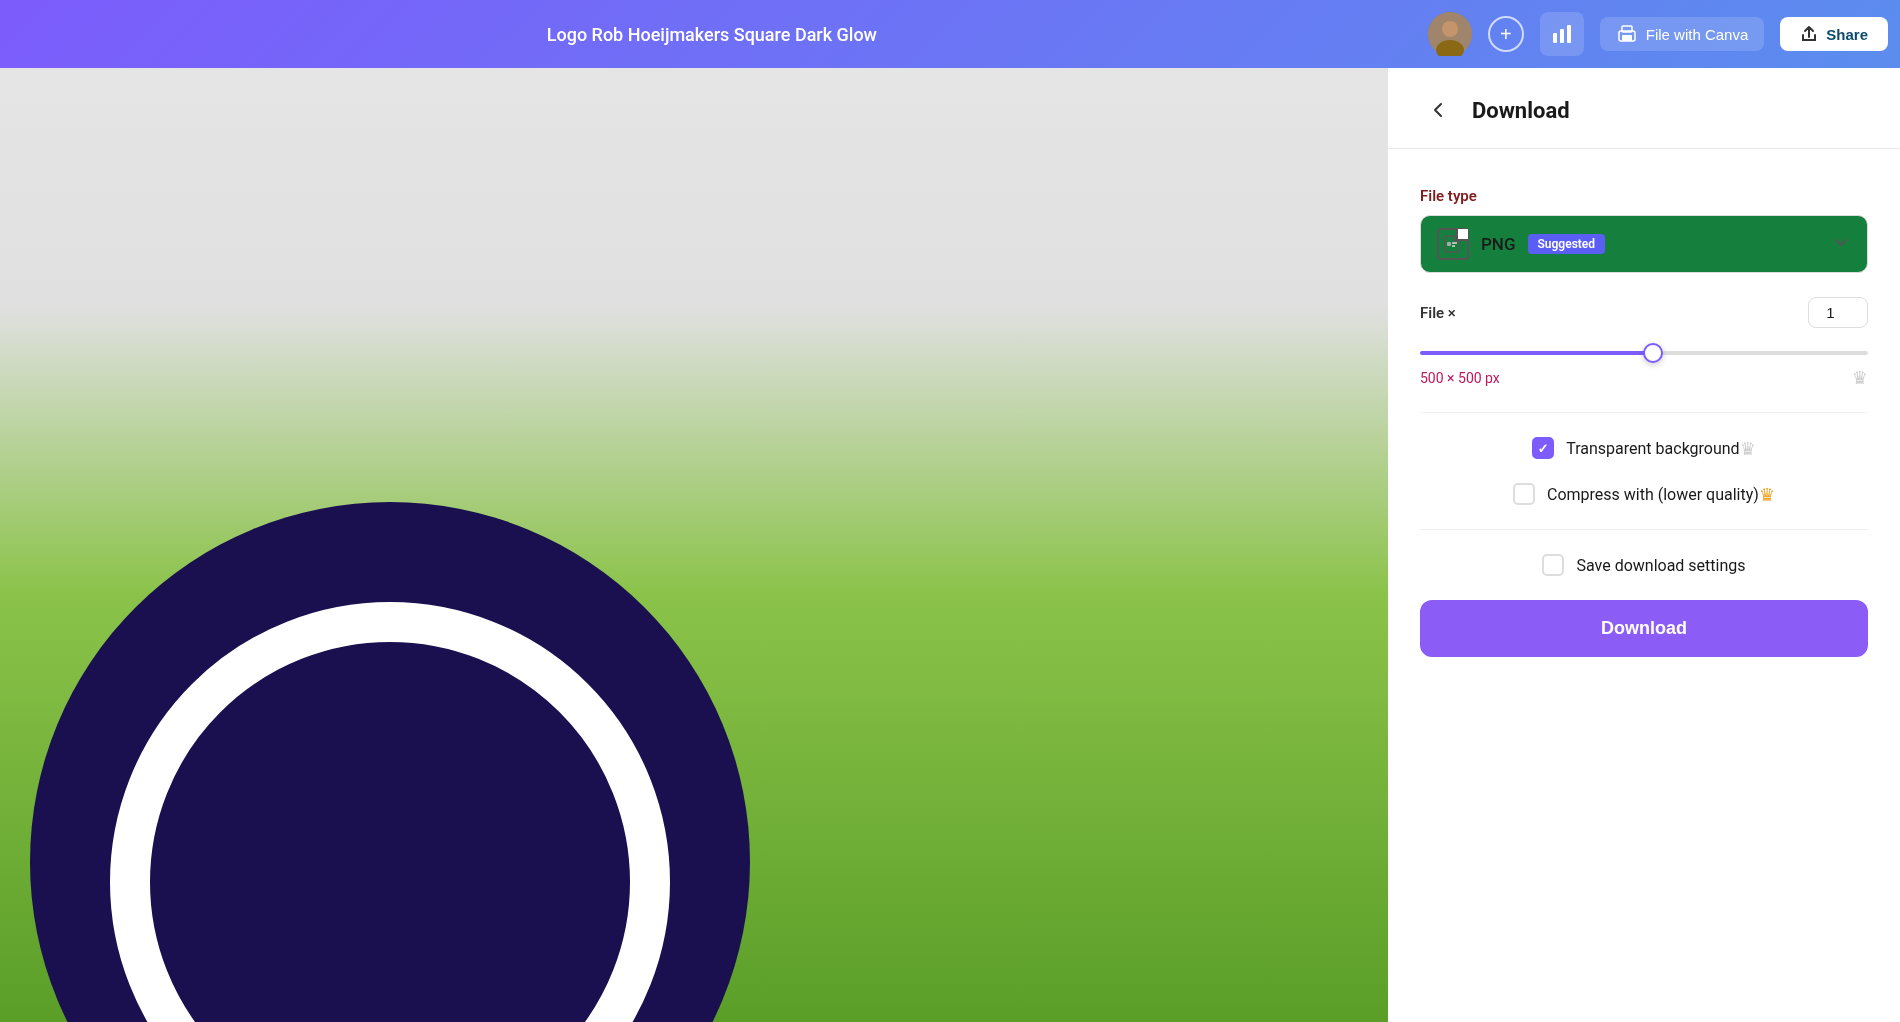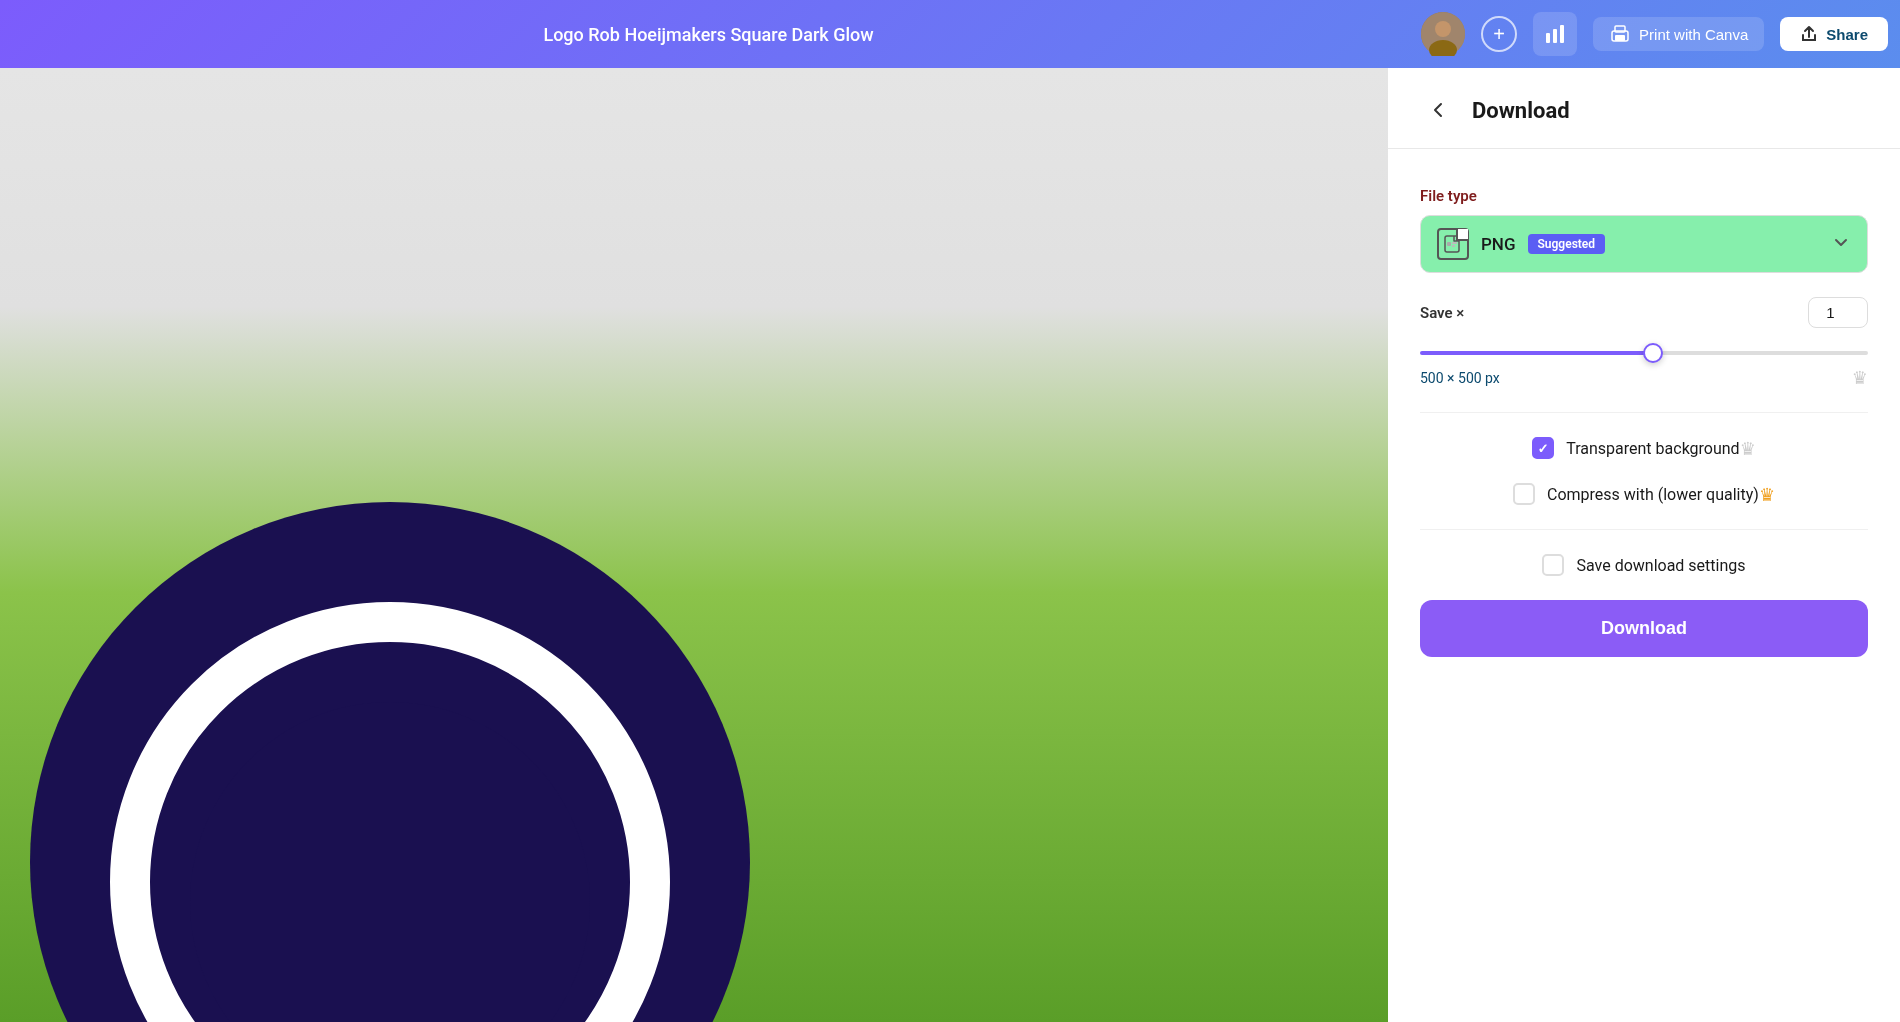--- a/index.html
+++ b/index.html
@@ -143,21 +143,21 @@
     }
 
     .file-type-dropdown {
       display: flex;
       align-items: center;
       justify-content: space-between;
       border: 1.5px solid #ddd;
       border-radius: 10px;
       padding: 12px 16px;
       cursor: pointer;
-      background: #86efac;
+      background: #15803d;
     }
     .file-type-left {
       display: flex;
       align-items: center;
       gap: 12px;
     }
     .png-icon {
       width: 32px; height: 32px;
       border: 2px solid #555;
       border-radius: 4px;
@@ -232,21 +232,21 @@
       cursor: pointer;
     }
 
     .size-dimensions {
       display: flex;
       justify-content: space-between;
       align-items: center;
     }
     .size-dimensions-text {
       font-size: 14px;
-      color: #0c4a6e;
+      color: #be185d;
     }
 
     
     .crown-icon {
       font-size: 18px;
       color: #ccc;
     }
     .crown-icon-gold {
       font-size: 18px;
       color: #f0a020;
@@ -361,21 +361,21 @@
       <rect x="9" y="6" width="4" height="14" fill="white" rx="1"></rect>
       <rect x="16" y="2" width="4" height="18" fill="white" rx="1"></rect>
     </svg>
   </button>
   <button class="topbar-print-btn">
     <svg width="22" height="18" viewBox="0 0 22 18" fill="none">
       <rect x="3" y="6" width="16" height="10" rx="2" stroke="white" stroke-width="1.5" fill="none"></rect>
       <rect x="6" y="1" width="10" height="6" rx="1" stroke="white" stroke-width="1.5" fill="none"></rect>
       <rect x="6" y="10" width="10" height="6" rx="1" fill="white"></rect>
     </svg>
-    <span>Print with Canva</span>
+    <span>File with Canva</span>
   </button>
   <button class="topbar-share-btn">
     <svg width="18" height="18" viewBox="0 0 18 18" fill="none">
       <path d="M9 2L9 12M9 2L5 6M9 2L13 6" stroke="#333" stroke-width="2" stroke-linecap="round" stroke-linejoin="round"></path>
       <path d="M3 10V15H15V10" stroke="#333" stroke-width="2" stroke-linecap="round"></path>
     </svg>
     <span>Share</span>
   </button>
 </div>
 
@@ -420,21 +420,21 @@
           <span class="chevron-down">
             <svg width="20" height="20" viewBox="0 0 20 20" fill="none">
               <path d="M5 8L10 13L15 8" stroke="#555" stroke-width="2" stroke-linecap="round" stroke-linejoin="round"></path>
             </svg>
           </span>
         </div>
       </div>
 
       <div>
         <div class="size-row">
-          <span class="size-label">Save ×</span>
+          <span class="size-label">File ×</span>
           <input type="number" class="size-input" value="1" style="">
         </div>
         <div style="margin-top: 12px;">
           <input type="range" min="0" max="100" value="52" style="">
         </div>
         <div class="size-dimensions" style="margin-top: 8px;">
           <span class="size-dimensions-text">500 × 500 px</span>
           <span class="crown-icon">♛</span>
         </div>
       </div>

